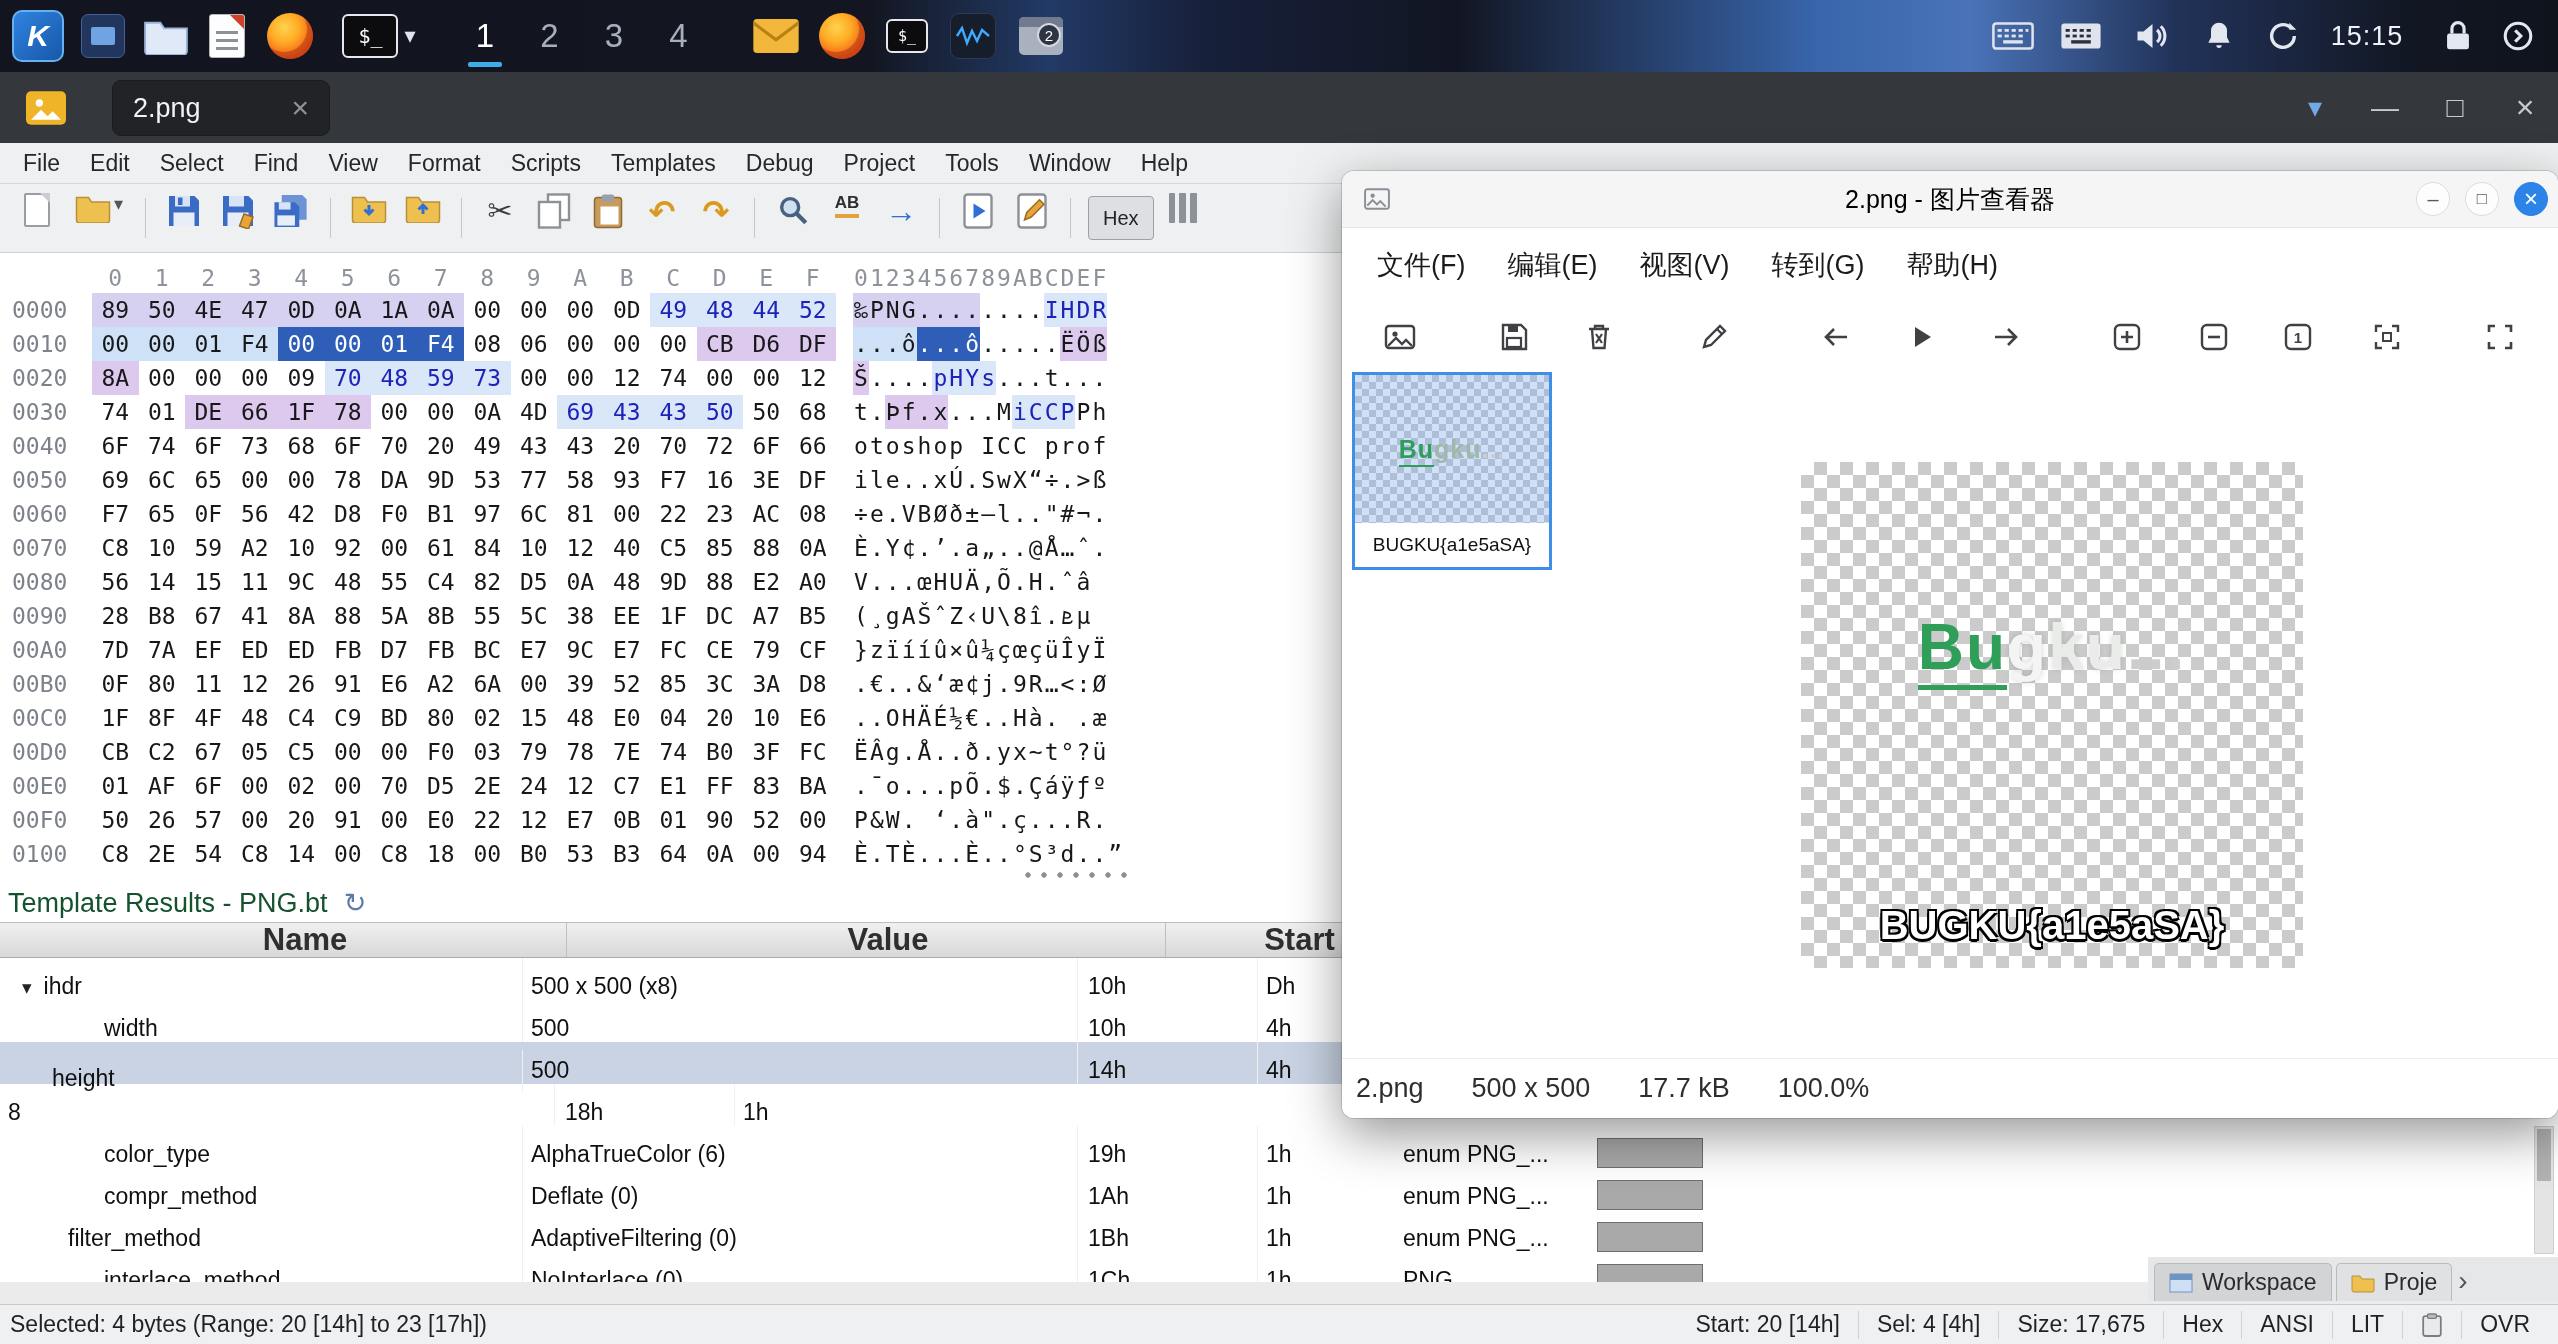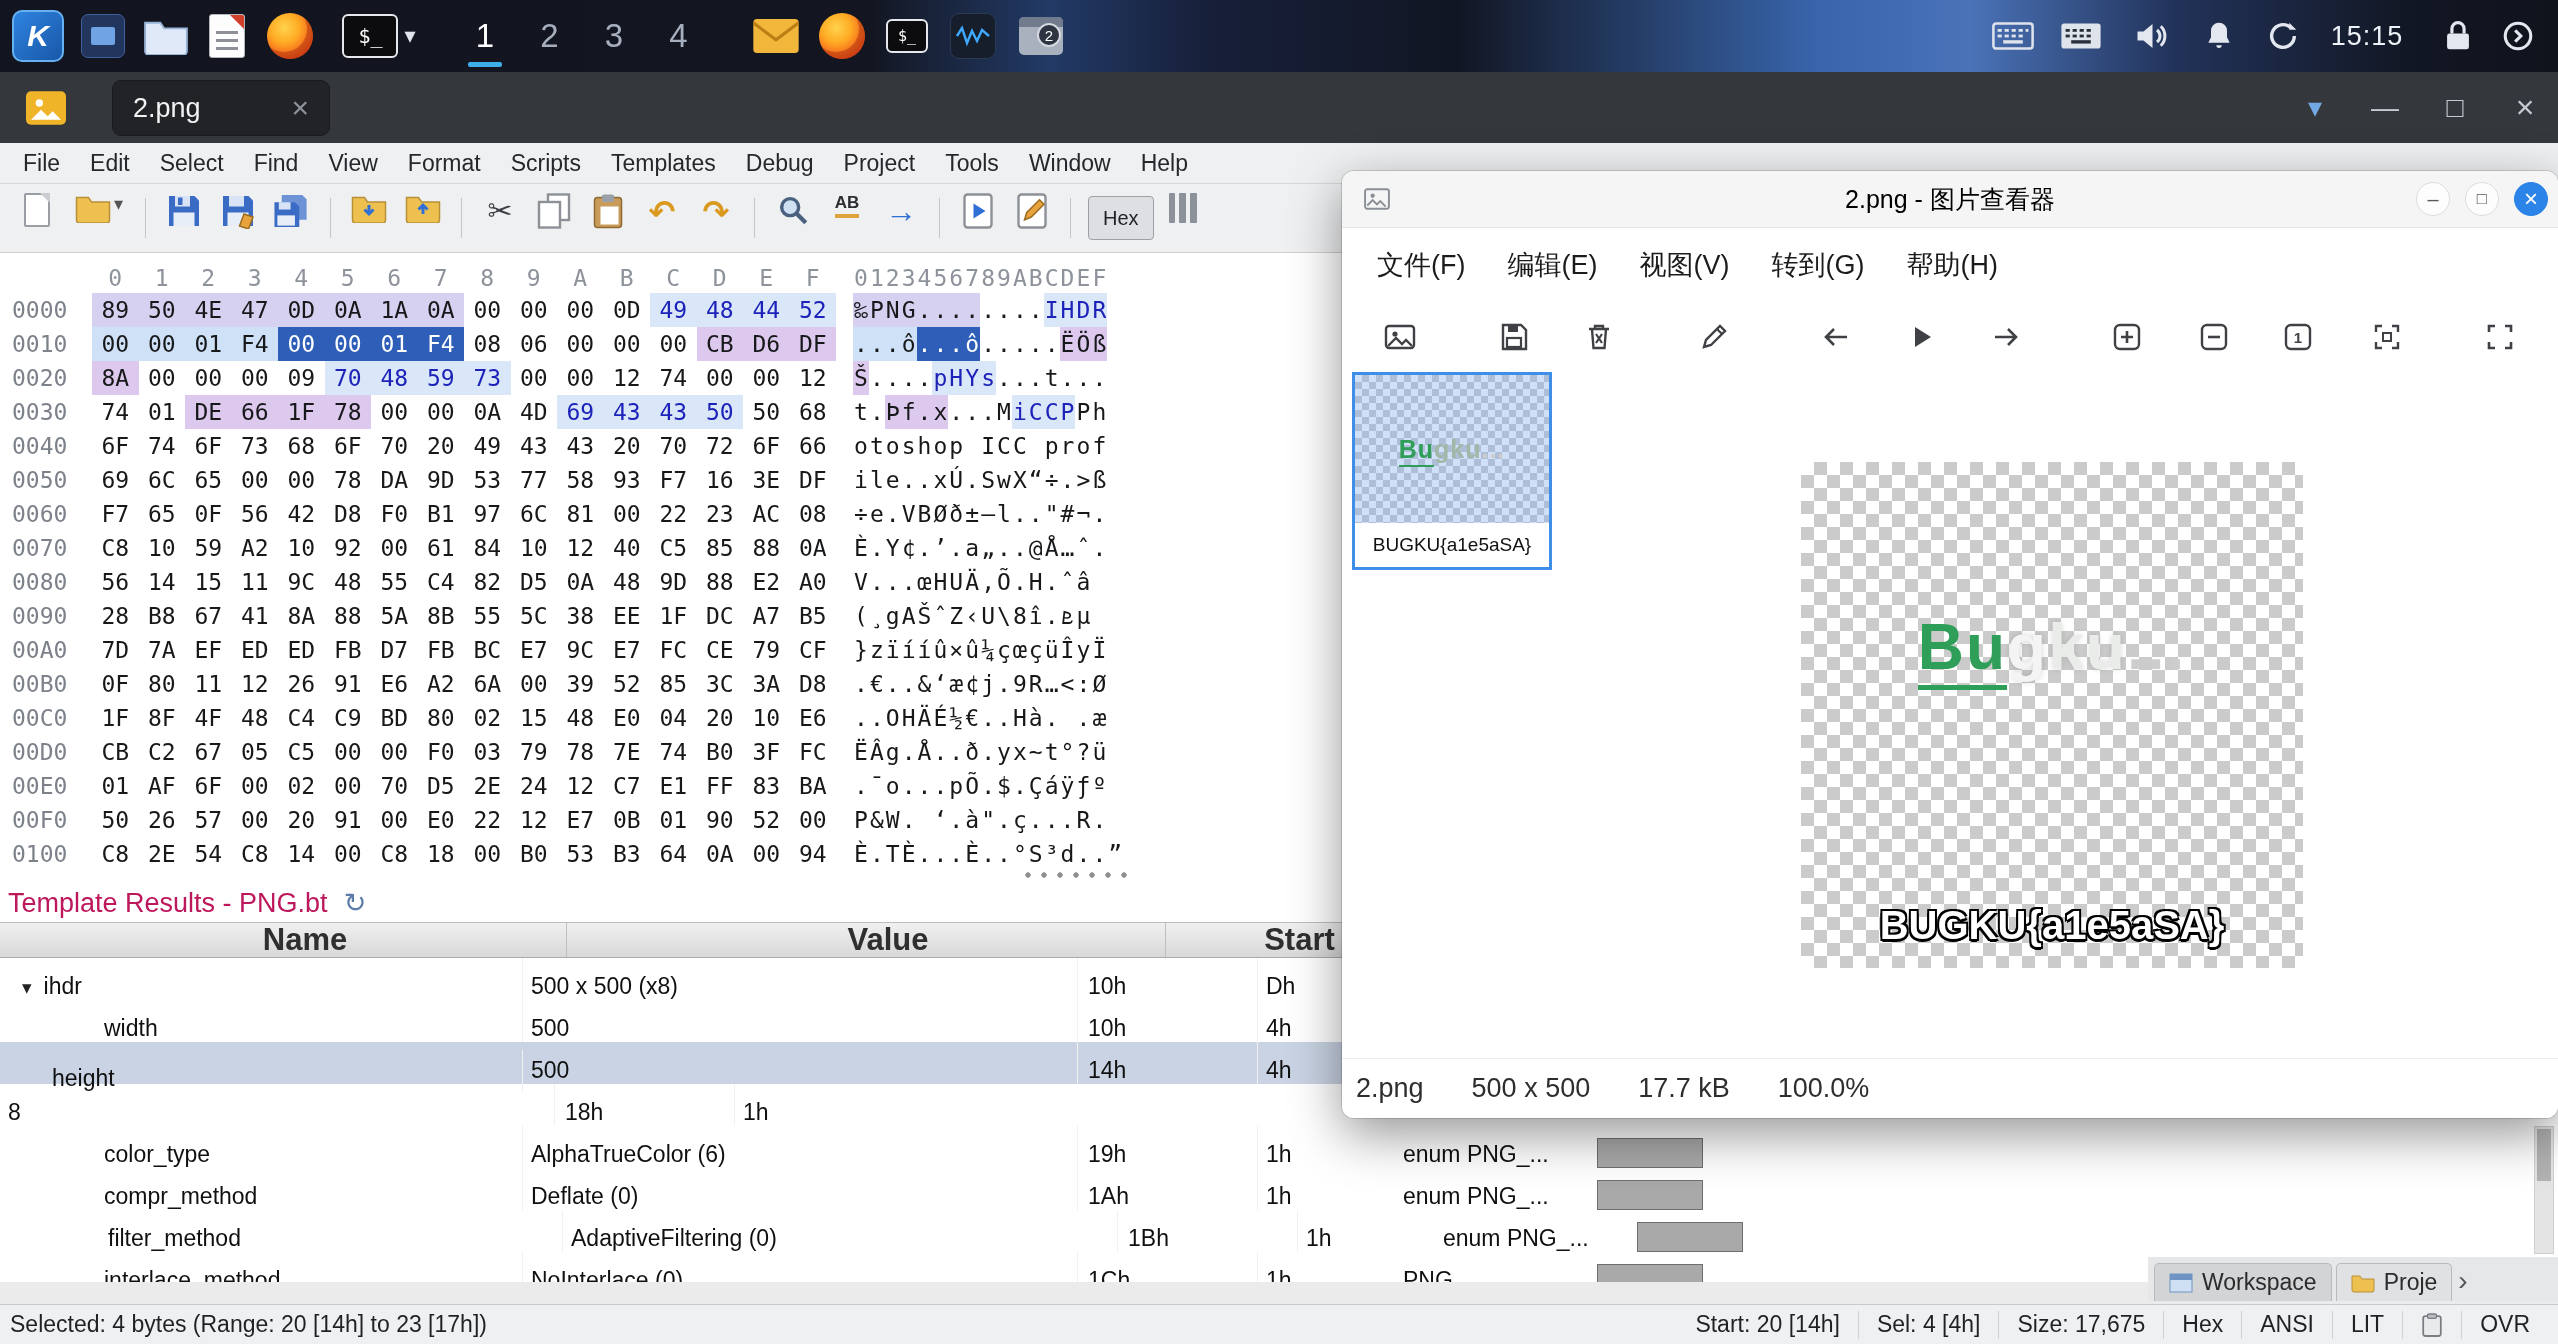--- a/index.html
+++ b/index.html
@@ -92,21 +92,21 @@
 .c-sig{background:#d7d1f1;}
 .c-field{background:#cfe1f7;}
 .c-sel{background:#2e5eb8;color:#fff;}
 .c-crc{background:#ddc9ee;}
 .c-type{color:#1d23b8;background:#d9e7f9;}
 .split-dots{position:absolute;left:1020px;top:870px;width:112px;height:10px;z-index:1;
  background:radial-gradient(circle,#8f8f8f 2.4px,transparent 3px);background-size:16px 10px;background-repeat:repeat-x;}
 
 
 .tmpl-head{position:absolute;left:0;top:884px;width:2558px;height:38px;background:#fff;display:flex;
- align-items:center;gap:16px;padding-left:8px;font-size:27px;color:#be185d;z-index:1;}
+ align-items:center;gap:16px;padding-left:8px;font-size:27px;color:#14532d;z-index:1;}
 .tmpl-refresh{color:#5b7ca8;font-size:27px;}
 .tmpl-refresh::before{content:"↻";}
 .tmpl-colhead{position:absolute;left:0;top:922px;width:2558px;height:36px;display:flex;z-index:1;
  background:linear-gradient(#f0f0f0,#d8d8d8);border-top:1px solid #bdbdbd;border-bottom:1px solid #ababab;}
 .th{display:flex;align-items:center;justify-content:center;font-size:31px;font-weight:bold;color:#2f2f2f;
  border-right:1px solid #bfbfbf;height:100%;margin-left:44px;}
 .th-name{width:523px;}.th-value{width:555px;}.th-start{width:180px;}.th-size{width:137px;}.th-fill{flex:1;border-right:none;}
 .tmpl-rows{position:absolute;left:0;top:958px;width:2558px;height:324px;overflow:hidden;background:#fff;z-index:1;}
 .trow{display:flex;height:42px;align-items:center;font-size:23px;color:#101010;}
 .trow.sel{background:#c9d3e3;}
@@ -1285,21 +1285,21 @@
           <span>1h</span>
         </div>
         <div class="td td-type">
           <span>enum PNG_...</span>
         </div>
         <div class="td td-color">
           <div class="swatch"></div>
         </div>
       </div>
       <div class="trow">
-        <div class="td td-name" style="padding-left: 68px; margin-left: 40px;">
+        <div class="td td-name" style="padding-left: 68px;">
           <span>filter_method</span>
         </div>
         <div class="td td-value">
           <span>AdaptiveFiltering (0)</span>
         </div>
         <div class="td td-start">
           <span>1Bh</span>
         </div>
         <div class="td td-size">
           <span>1h</span>

